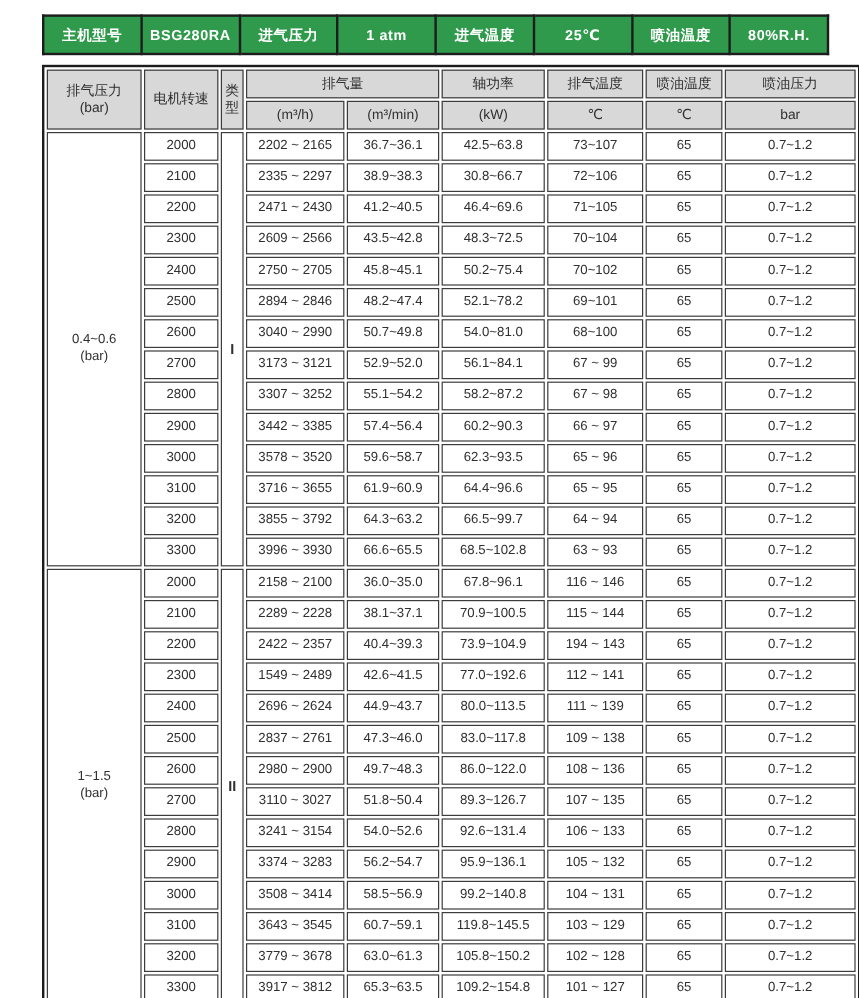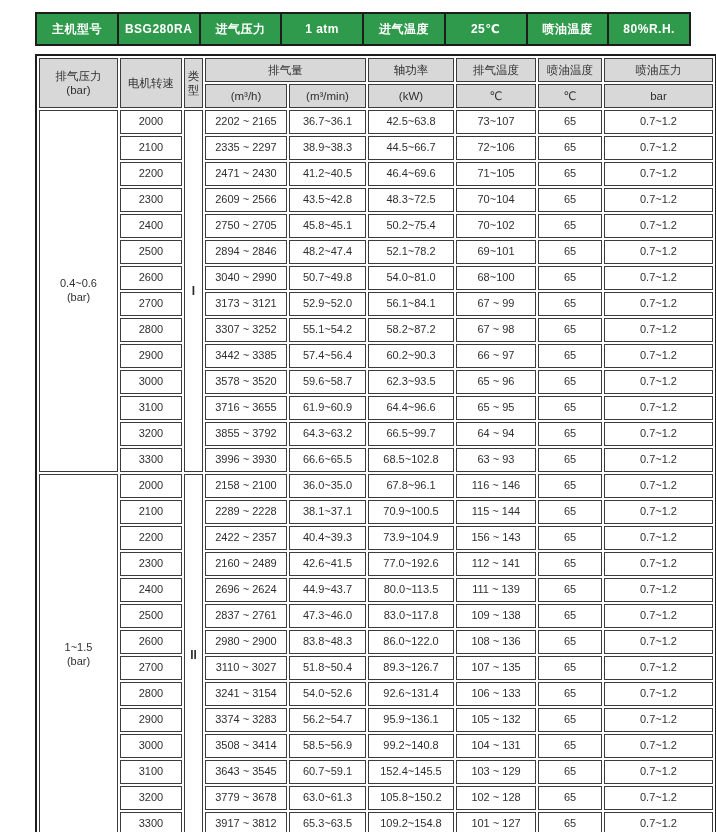--- a/index.html
+++ b/index.html
@@ -125,21 +125,21 @@
           <td>36.7~36.1</td>
           <td>42.5~63.8</td>
           <td>73~107</td>
           <td>65</td>
           <td>0.7~1.2</td>
         </tr>
         <tr>
           <td>2100</td>
           <td>2335 ~ 2297</td>
           <td>38.9~38.3</td>
-          <td>44.5~66.7</td>
+          <td>30.8~66.7</td>
           <td>72~106</td>
           <td>65</td>
           <td>0.7~1.2</td>
         </tr>
         <tr>
           <td>2200</td>
           <td>2471 ~ 2430</td>
           <td>41.2~40.5</td>
           <td>46.4~69.6</td>
           <td>71~105</td>
@@ -264,27 +264,27 @@
           <td>70.9~100.5</td>
           <td>115 ~ 144</td>
           <td>65</td>
           <td>0.7~1.2</td>
         </tr>
         <tr>
           <td>2200</td>
           <td>2422 ~ 2357</td>
           <td>40.4~39.3</td>
           <td>73.9~104.9</td>
-          <td>156 ~ 143</td>
+          <td>194 ~ 143</td>
           <td>65</td>
           <td>0.7~1.2</td>
         </tr>
         <tr>
           <td>2300</td>
-          <td>2160 ~ 2489</td>
+          <td>1549 ~ 2489</td>
           <td>42.6~41.5</td>
           <td>77.0~192.6</td>
           <td>112 ~ 141</td>
           <td>65</td>
           <td>0.7~1.2</td>
         </tr>
         <tr>
           <td>2400</td>
           <td>2696 ~ 2624</td>
           <td>44.9~43.7</td>
@@ -298,21 +298,21 @@
           <td>2837 ~ 2761</td>
           <td>47.3~46.0</td>
           <td>83.0~117.8</td>
           <td>109 ~ 138</td>
           <td>65</td>
           <td>0.7~1.2</td>
         </tr>
         <tr>
           <td>2600</td>
           <td>2980 ~ 2900</td>
-          <td>83.8~48.3</td>
+          <td>49.7~48.3</td>
           <td>86.0~122.0</td>
           <td>108 ~ 136</td>
           <td>65</td>
           <td>0.7~1.2</td>
         </tr>
         <tr>
           <td>2700</td>
           <td>3110 ~ 3027</td>
           <td>51.8~50.4</td>
           <td>89.3~126.7</td>
@@ -344,21 +344,21 @@
           <td>58.5~56.9</td>
           <td>99.2~140.8</td>
           <td>104 ~ 131</td>
           <td>65</td>
           <td>0.7~1.2</td>
         </tr>
         <tr>
           <td>3100</td>
           <td>3643 ~ 3545</td>
           <td>60.7~59.1</td>
-          <td>152.4~145.5</td>
+          <td>119.8~145.5</td>
           <td>103 ~ 129</td>
           <td>65</td>
           <td>0.7~1.2</td>
         </tr>
         <tr>
           <td>3200</td>
           <td>3779 ~ 3678</td>
           <td>63.0~61.3</td>
           <td>105.8~150.2</td>
           <td>102 ~ 128</td>

